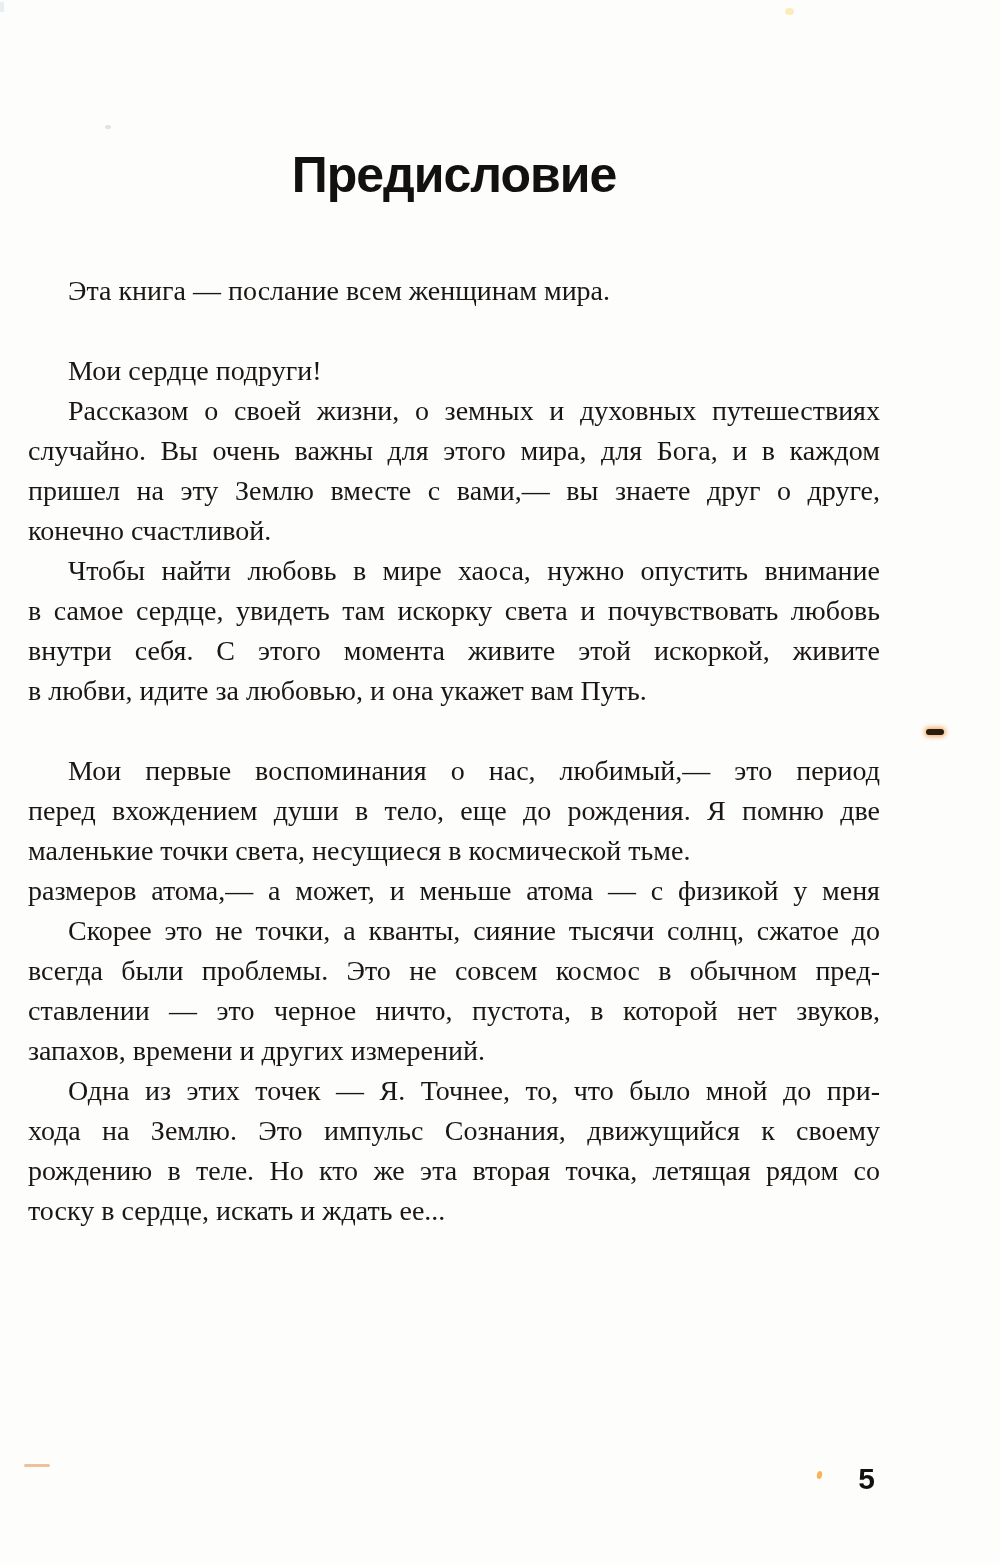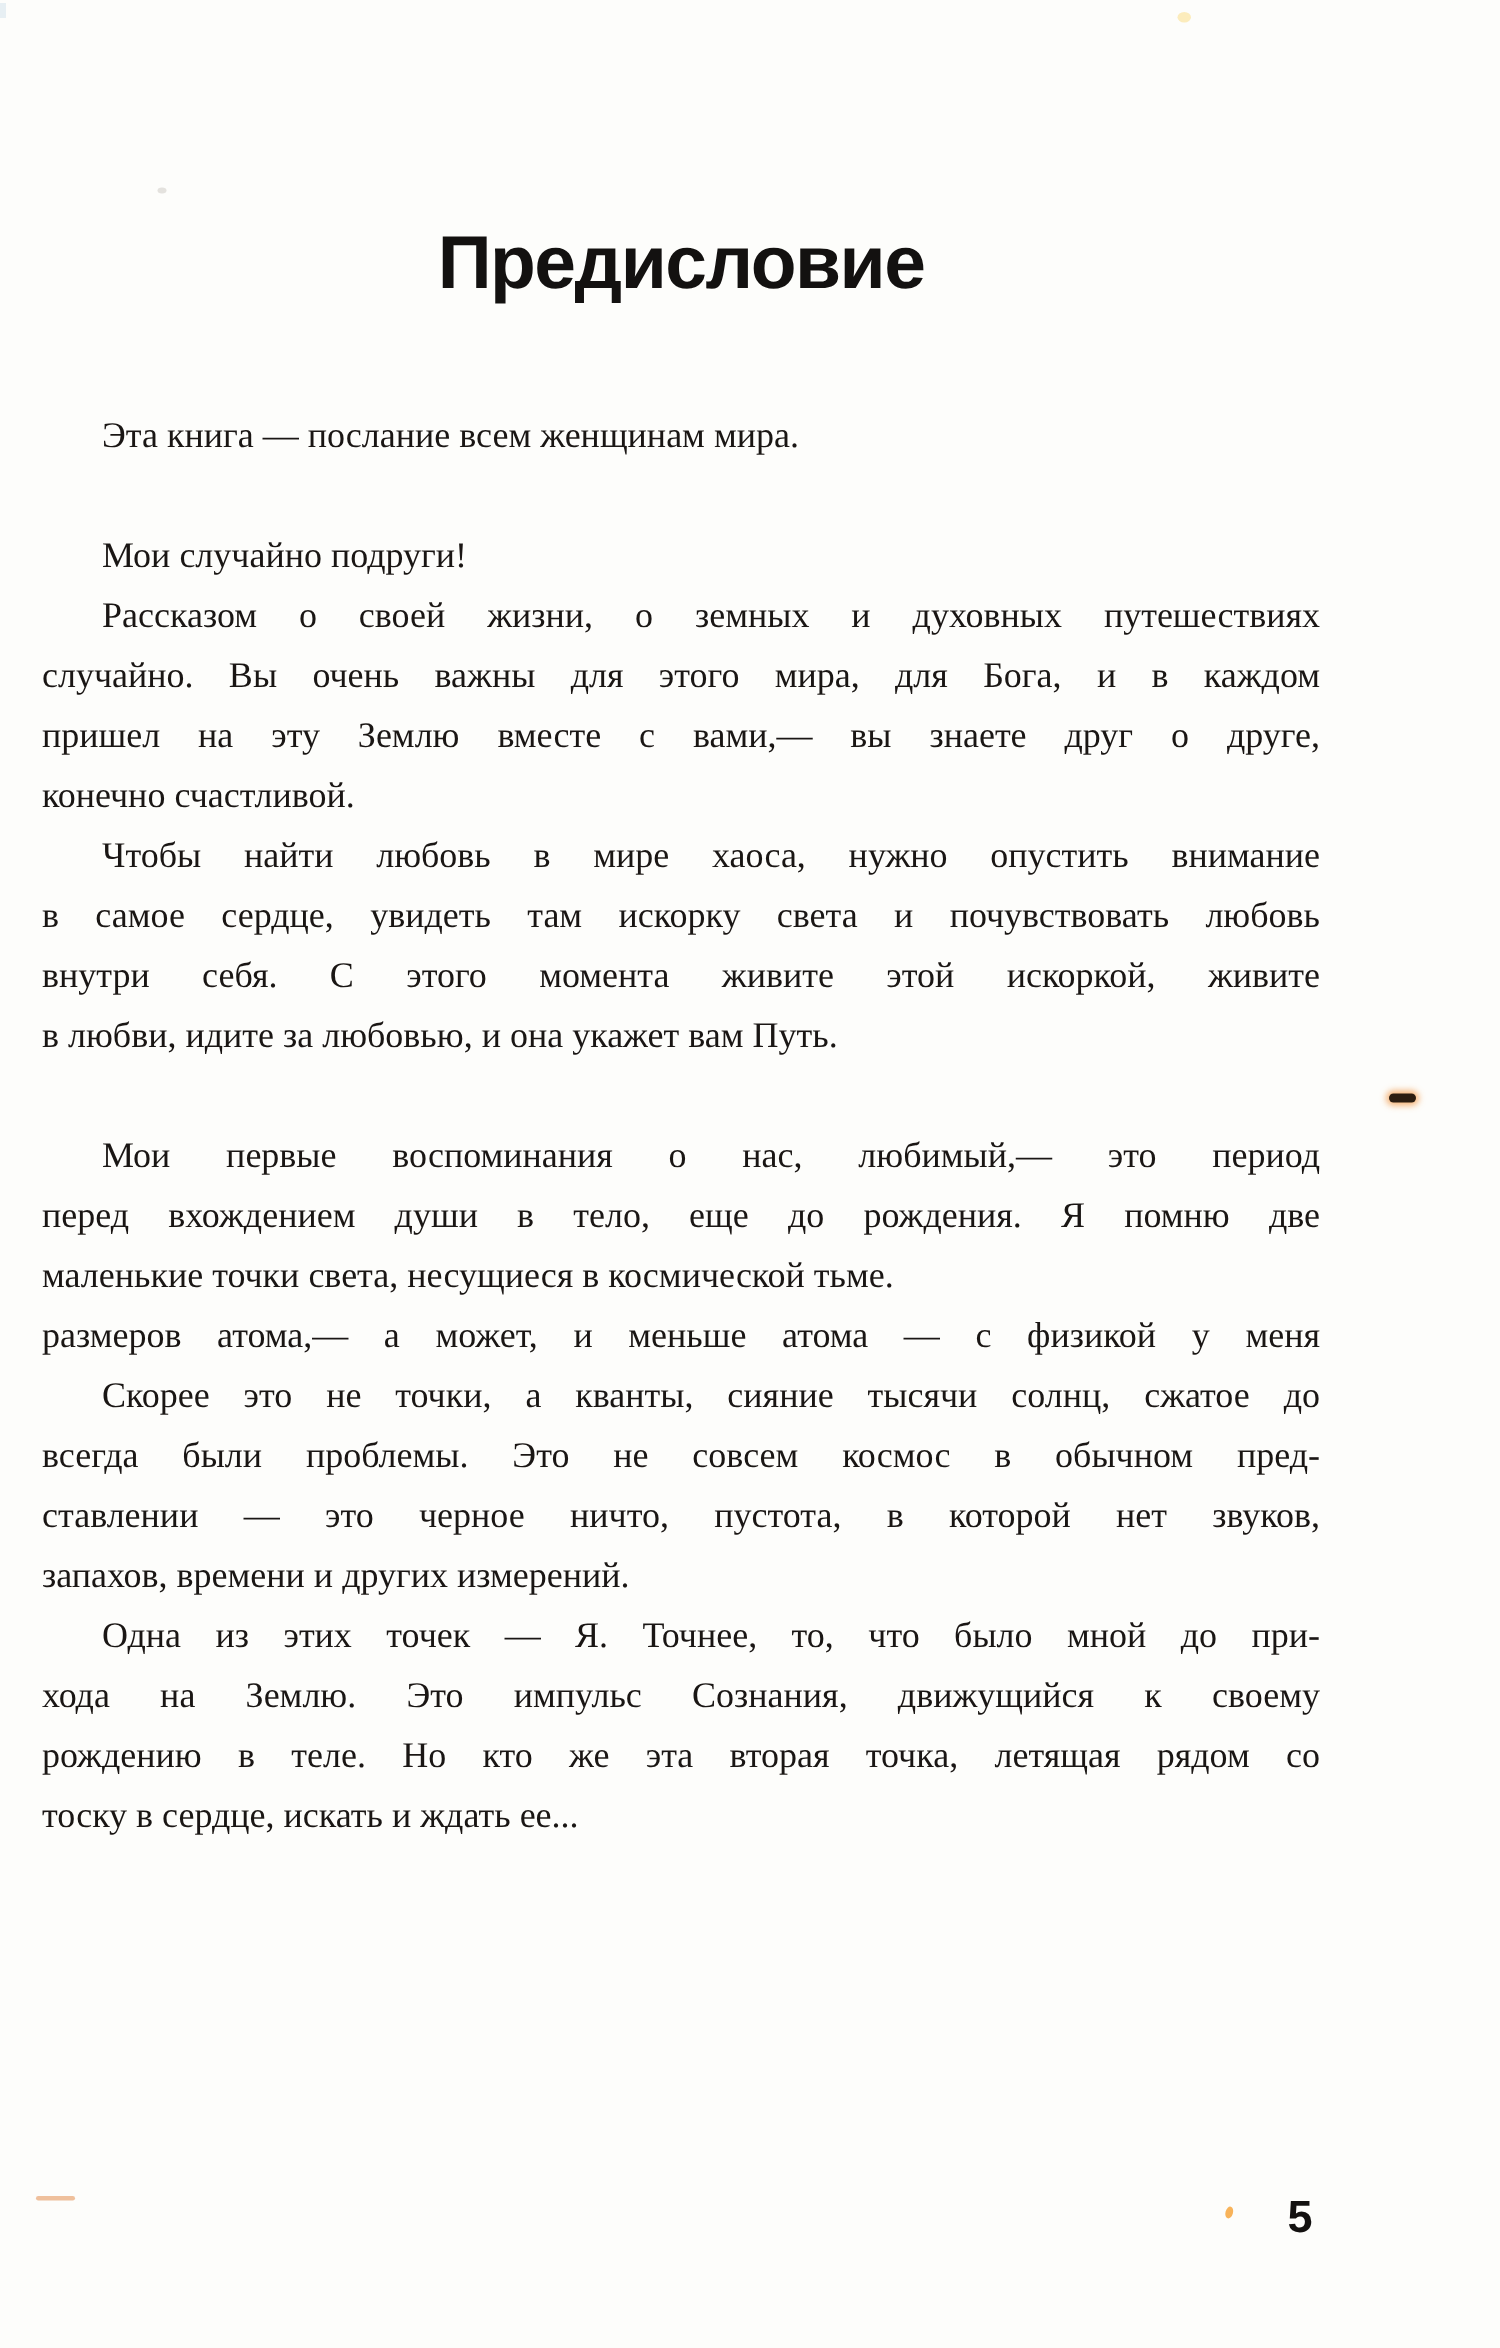--- a/index.html
+++ b/index.html
@@ -31,21 +31,21 @@
     font-size: 50px;
     letter-spacing: -1px;
     line-height: 56px;
     color: #131110;
   }
   .body-text {
     position: absolute;
     top: 271px;
     left: 28px;
     width: 852px;
-    font-size: 24px;
+    font-size: 28px;
     line-height: 40px;
   }
   .para {
     margin: 0;
   }
   .line {
     display: block;
     white-space: nowrap;
     text-align: justify;
     text-align-last: justify;
@@ -111,21 +111,21 @@
 
   <div class="body-text">
 
     <div class="para">
       <span class="line first last">Эта книга — послание всем женщинам мира.</span>
     </div>
 
     <div class="gap"></div>
 
     <div class="para">
-      <span class="line first last">Мои случайно подруги!</span>
+      <span class="line first last">Мои сердце подруги!</span>
     </div>
 
     <div class="para">
       <span class="line first">Рассказом о своей жизни, о земных и духовных путешествиях</span>
       <span class="line">случайно. Вы очень важны для этого мира, для Бога, и в каждом</span>
       <span class="line">пришел на эту Землю вместе с вами,— вы знаете друг о друге,</span>
       <span class="line last">конечно счастливой.</span>
     </div>
 
     <div class="para">

